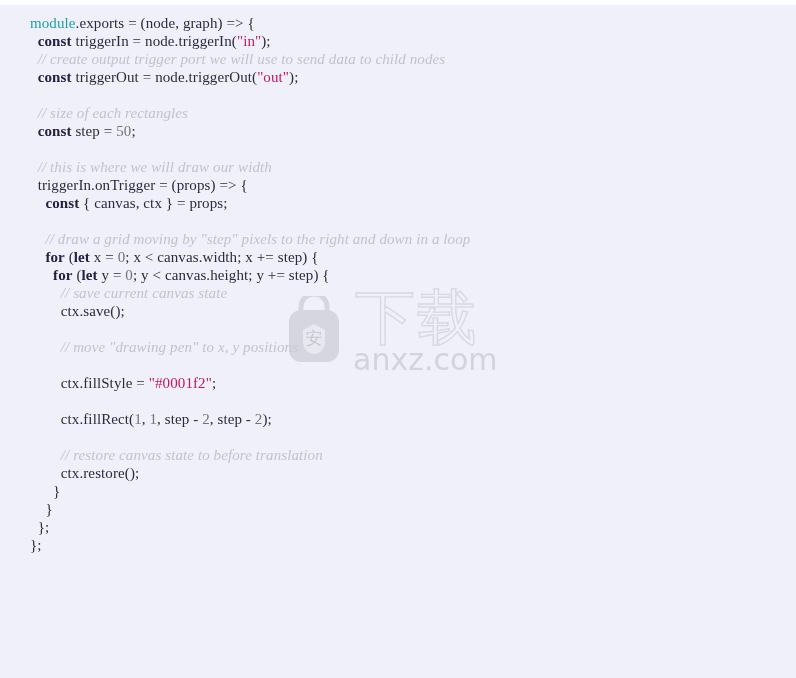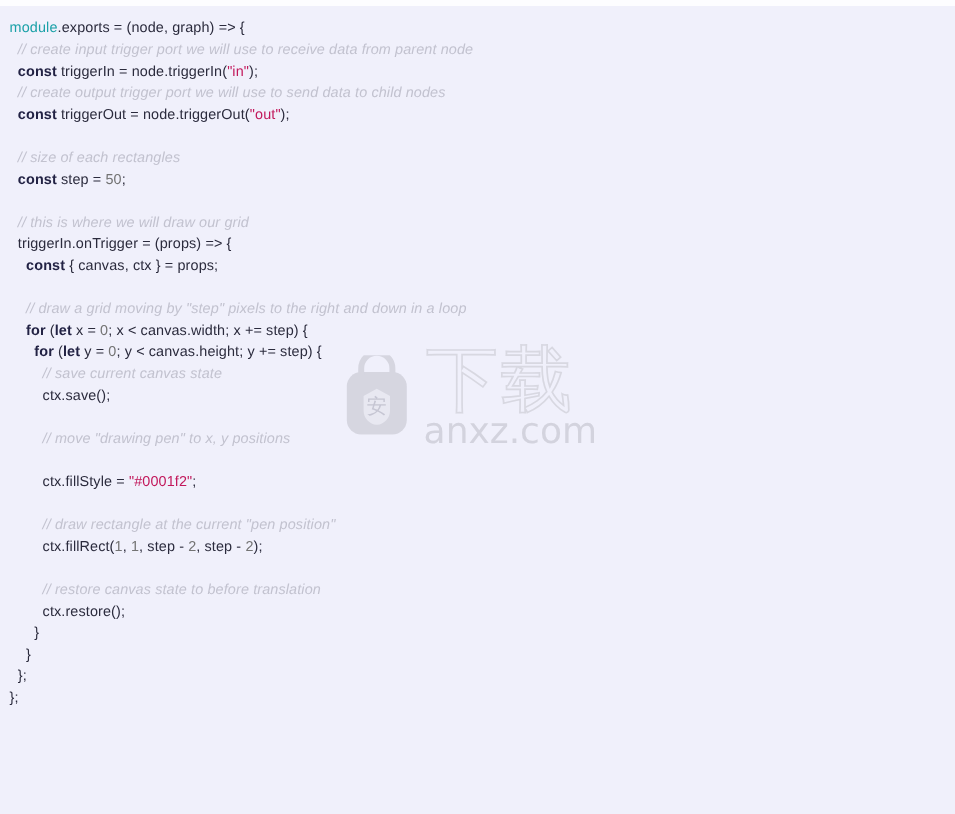--- a/index.html
+++ b/index.html
@@ -26,23 +26,23 @@
     content: "";
     position: absolute;
     top: 0; left: 0; right: 0;
     height: 5px;
     background: #fdfdff;
   }
   #code-block {
     position: relative;
     z-index: 2;
     margin: 0;
-    padding: 4px 0 0 8px;
-    font-family: Liberation Sans, sans-serif;
-    font-size: 12px;
+    padding: 4px 0 0 30px;
+    font-family: Liberation Serif, serif;
+    font-size: 15px;
     line-height: 18px;
     white-space: pre;
     color: #2b2b3d;
     letter-spacing: 0.1px;
   }
   .ln { display: block; height: 18px; }
   .kw   { color: #222244; font-weight: bold; }
   .cmt  { color: #c2c2cf; font-style: italic; }
   .str  { color: #c2185b; }
   .num  { color: #737373; }
@@ -87,43 +87,41 @@
     white-space: nowrap;
     text-align: center;
   }
 </style>
 </head>
 <body>
 
 <div id="code-viewer">
 
   <pre id="code-block"><span class="ln"><span class="mod">module</span><span class="pln">.exports = (node, graph) =&gt; {</span>
-</span><span class="ln"><span class="cmt">  // create input trigger port we will use to receive data from parent node</span>
 </span><span class="ln"><span class="pln">  </span><span class="kw">const</span><span class="pln"> triggerIn = node.triggerIn(</span><span class="str">"in"</span><span class="pln">);</span>
 </span><span class="ln"><span class="cmt">  // create output trigger port we will use to send data to child nodes</span>
 </span><span class="ln"><span class="pln">  </span><span class="kw">const</span><span class="pln"> triggerOut = node.triggerOut(</span><span class="str">"out"</span><span class="pln">);</span>
 </span><span class="ln"><span class="pln"></span>
 </span><span class="ln"><span class="cmt">  // size of each rectangles</span>
 </span><span class="ln"><span class="pln">  </span><span class="kw">const</span><span class="pln"> step = </span><span class="num">50</span><span class="pln">;</span>
 </span><span class="ln"><span class="pln"></span>
-</span><span class="ln"><span class="cmt">  // this is where we will draw our grid</span>
+</span><span class="ln"><span class="cmt">  // this is where we will draw our width</span>
 </span><span class="ln"><span class="pln">  triggerIn.onTrigger = (props) =&gt; {</span>
 </span><span class="ln"><span class="pln">    </span><span class="kw">const</span><span class="pln"> { canvas, ctx } = props;</span>
 </span><span class="ln"><span class="pln"></span>
 </span><span class="ln"><span class="cmt">    // draw a grid moving by "step" pixels to the right and down in a loop</span>
 </span><span class="ln"><span class="pln">    </span><span class="kw">for</span><span class="pln"> (</span><span class="kw">let</span><span class="pln"> x = </span><span class="num">0</span><span class="pln">; x &lt; canvas.width; x += step) {</span>
 </span><span class="ln"><span class="pln">      </span><span class="kw">for</span><span class="pln"> (</span><span class="kw">let</span><span class="pln"> y = </span><span class="num">0</span><span class="pln">; y &lt; canvas.height; y += step) {</span>
 </span><span class="ln"><span class="cmt">        // save current canvas state</span>
 </span><span class="ln"><span class="pln">        ctx.save();</span>
 </span><span class="ln"><span class="pln"></span>
 </span><span class="ln"><span class="cmt">        // move "drawing pen" to x, y positions</span>
 </span><span class="ln"><span class="pln"></span>
 </span><span class="ln"><span class="pln">        ctx.fillStyle = </span><span class="str">"#0001f2"</span><span class="pln">;</span>
 </span><span class="ln"><span class="pln"></span>
-</span><span class="ln"><span class="cmt">        // draw rectangle at the current "pen position"</span>
 </span><span class="ln"><span class="pln">        ctx.fillRect(</span><span class="num">1</span><span class="pln">, </span><span class="num">1</span><span class="pln">, step - </span><span class="num">2</span><span class="pln">, step - </span><span class="num">2</span><span class="pln">);</span>
 </span><span class="ln"><span class="pln"></span>
 </span><span class="ln"><span class="cmt">        // restore canvas state to before translation</span>
 </span><span class="ln"><span class="pln">        ctx.restore();</span>
 </span><span class="ln"><span class="pln">      }</span>
 </span><span class="ln"><span class="pln">    }</span>
 </span><span class="ln"><span class="pln">  };</span>
 </span><span class="ln"><span class="pln">};</span>
 </span></pre>
 

